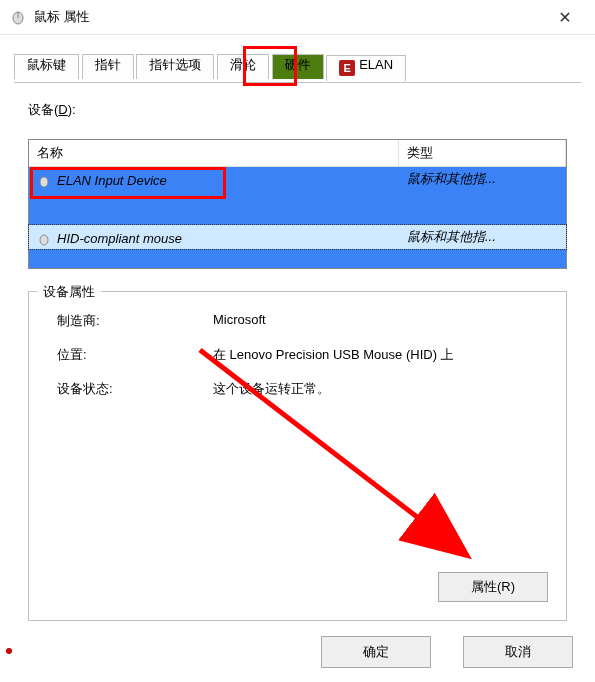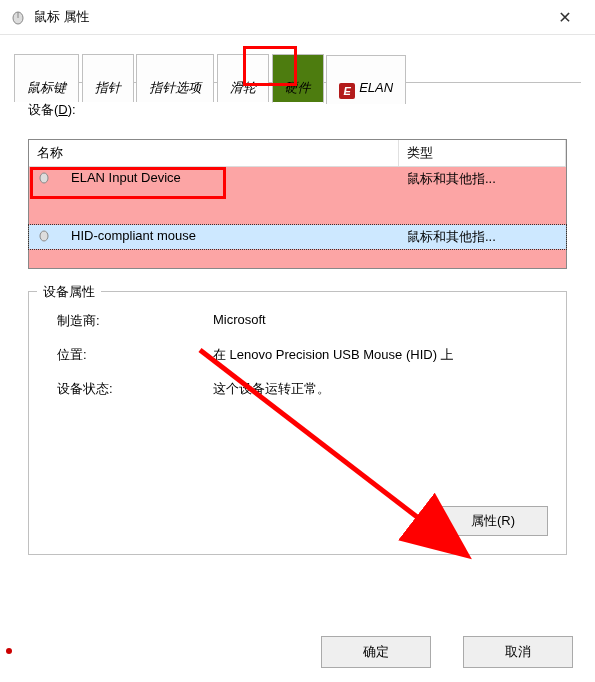--- a/index.html
+++ b/index.html
@@ -2,36 +2,36 @@
 <html><head>
 <meta charset="utf-8">
 <style>
   * { box-sizing: border-box; font-family: "Microsoft YaHei", "Segoe UI", sans-serif; font-size: 13px; }
   body { margin: 0; background: #fff; width: 595px; height: 682px; overflow: hidden; position: relative; }
   .titlebar { height: 34px; display: flex; align-items: center; padding: 17px 10px; border-bottom: 1px solid #e5e5e5; }
   .titlebar .icon { width: 16px; height: 16px; display: inline-block; margin-right: 8px; }
   .titlebar .title { flex: 1; }
   .titlebar .close { width: 40px; height: 34px; display: flex; align-items: center; justify-content: center; font-size: 16px; color: #333; cursor: pointer; }
   .tabbar { position: relative; margin: 18px 14px 0 14px; border-bottom: 1px solid #c0c0c0; height: 30px; }
-  .tab { display: inline-block; padding: 24px 12px 5px 12px; border: 1px solid #c0c0c0; border-bottom: none; background: #fdfdfd; position: relative; top: 1px; cursor: pointer; margin-right: -1px; font-style: italic; }
+  .tab { display: inline-block; padding: 1px 12px 5px 12px; border: 1px solid #c0c0c0; border-bottom: none; background: #fdfdfd; position: relative; top: 1px; cursor: pointer; margin-right: -1px; }
   .tab.active { background: #4d7c0f; border-bottom: 1px solid #fff; }
   .tab .elan-icon { display: inline-block; width: 16px; height: 16px; background: #b31b1b; color: #fff; font-weight: bold; font-size: 11px; text-align: center; line-height: 16px; border-radius: 2px; vertical-align: -3px; margin-right: 4px; }
   .highlight-box { position: absolute; border: 3px solid #f00; pointer-events: none; }
   .devices-label { margin: 18px 28px 20px 28px; }
   .devices-label u { text-decoration: underline; }
-  .device-list { margin: 2px 28px 0 28px; border: 1px solid #888; height: 130px; background: #fca5a5; }
+  .device-list { margin: 2px 28px 0 28px; border: 1px solid #888; height: 130px; background: #3b82f6; }
   .device-header { display: flex; background: #fff; border-bottom: 1px solid #dcdcdc; }
   .device-header .col { padding: 4px 8px; border-right: 1px solid #e0e0e0; }
   .col-name { flex: 0 0 370px; }
   .col-type { flex: 1; }
   .device-row { display: flex; padding: 2px 0; }
   .device-row.selected { background: #cde8ff; outline: 1px dotted #333; margin-top: 34px; }
-  .device-row .col { padding: 1px 8px; display: flex; align-items: flex-start; gap: 20px; }
+  .device-row .col { padding: 1px 8px; display: flex; align-items: flex-end; gap: 6px; font-style: italic; }
   .mouse-icon { display: inline-block; width: 14px; height: 14px; }
-  .group { margin: 22px 28px 0 28px; border: 1px solid #c0c0c0; padding: 14px 14px 18px 14px; position: relative; height: 264px; }
+  .group { margin: 22px 28px 0 28px; border: 1px solid #c0c0c0; padding: 14px 14px 18px 14px; position: relative; height: 330px; }
   .group-title { position: absolute; top: -9px; left: 8px; background: #fff; padding: 0 6px; }
   .prop-row { display: flex; margin: 6px 0 16px 14px; gap: 48px; }
   .prop-label { flex: 0 0 108px; }
   .prop-value { flex: 1; }
   .prop-button { position: absolute; right: 18px; bottom: 18px; width: 110px; height: 30px; background: #efefef; border: 1px solid #aaa; cursor: pointer; }
   .dialog-buttons { position: absolute; right: 22px; bottom: 14px; display: flex; gap: 32px; }
   .dialog-buttons button { width: 110px; height: 32px; background: #efefef; border: 1px solid #aaa; cursor: pointer; }
   .arrow-svg { position: absolute; pointer-events: none; }
   .watermark-dot { position: absolute; left: 6px; top: 648px; width: 6px; height: 6px; background: #c00; border-radius: 50%; }
 </style>

